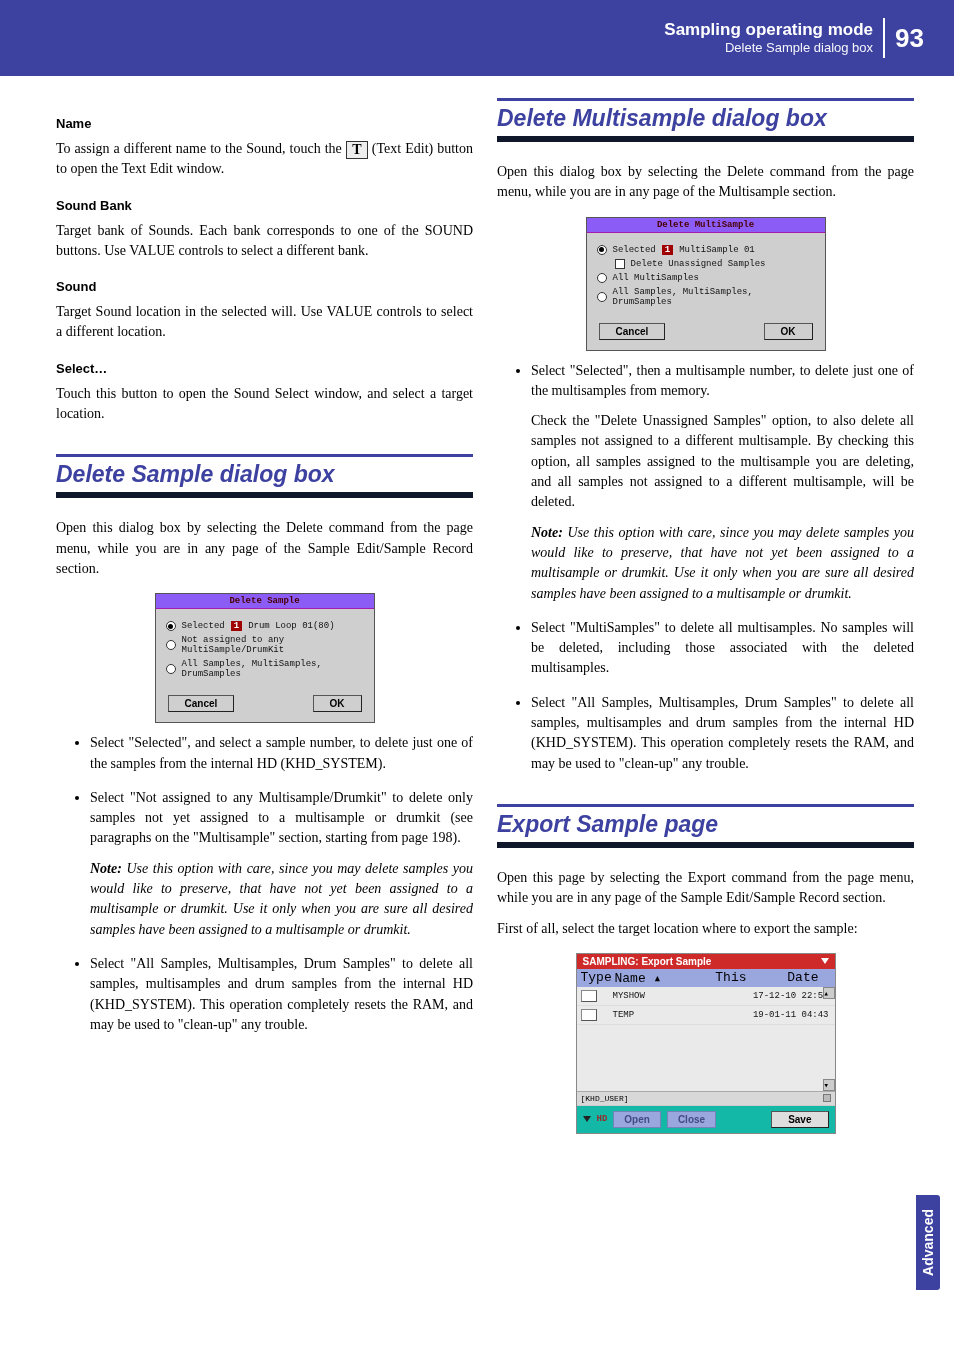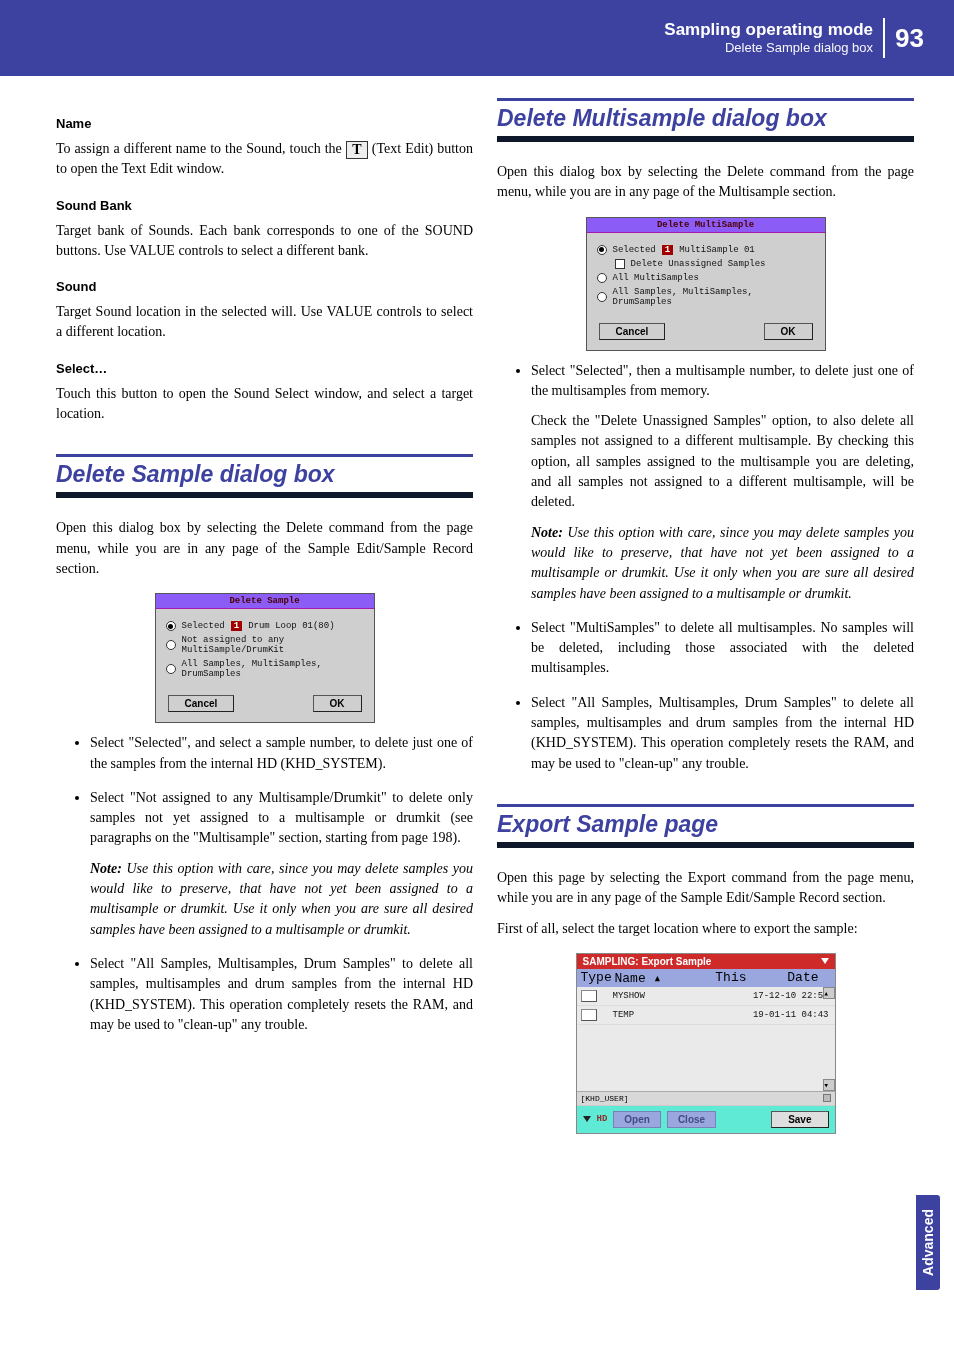--- a/index.html
+++ b/index.html
@@ -133,21 +133,21 @@
   .export-headrow span:nth-child(4){ width: 84px; text-align: right; padding-right: 12px; }
   .export-list { min-height: 104px; background: #eaeaea; position: relative; }
   .export-row { display: flex; align-items: center; padding: 3px 4px; border-bottom: 1px solid #ddd; }
   .folder-icon { width: 16px; height: 12px; background: #fff; border: 1px solid #888; border-bottom-color: #555; border-right-color: #555; margin-right: 16px; }
   .export-row .nm { flex: 1; color: #111; }
   .export-row .dt { width: 84px; text-align: right; color: #111; padding-right: 2px; }
   .scroll-handle { position: absolute; right: 0; top: 0; width: 12px; height: 12px; background: #ccc; border: 1px solid #888; }
   .scroll-handle.bot { top: auto; bottom: 0; }
   .export-path { background: #d8d8d8; border-top: 1px solid #aaa; display: flex; align-items: center; gap: 4px; padding: 2px 4px; font-size: 8px; }
   .resize-grip { width: 8px; height: 8px; background: #bbb; border: 1px solid #777; margin-left: auto; }
-  .export-footer { display: flex; align-items: center; gap: 6px; padding: 5px 6px; background: #5eead4; border-top: 1px solid #ccc; }
+  .export-footer { display: flex; align-items: center; gap: 6px; padding: 5px 6px; background: #14b8a6; border-top: 1px solid #ccc; }
   .tri { width: 0; height: 0; border-left: 4px solid transparent; border-right: 4px solid transparent; border-top: 6px solid #222; }
   .hd-label { color: #903030; font-weight: bold; }
   .flat-btn { background: #9aa7de; color: #444a82; border: 1px solid #7782b9; padding: 2px 10px; font-family: Arial, sans-serif; font-size: 10px; font-weight: bold; }
   .save-btn { margin-left: auto; background: #dedede; border: 1px solid #555; border-right-color: #222; border-bottom-color: #222; padding: 2px 16px; font-family: Arial, sans-serif; font-size: 10px; font-weight: bold; }
 
   .text-edit-icon {
     display: inline-flex; width: 22px; height: 18px; border: 1px solid #333;
     align-items: center; justify-content: center; font-family: "Times New Roman", serif;
     font-weight: bold; font-size: 14px; background: #eee; vertical-align: middle;
   }

